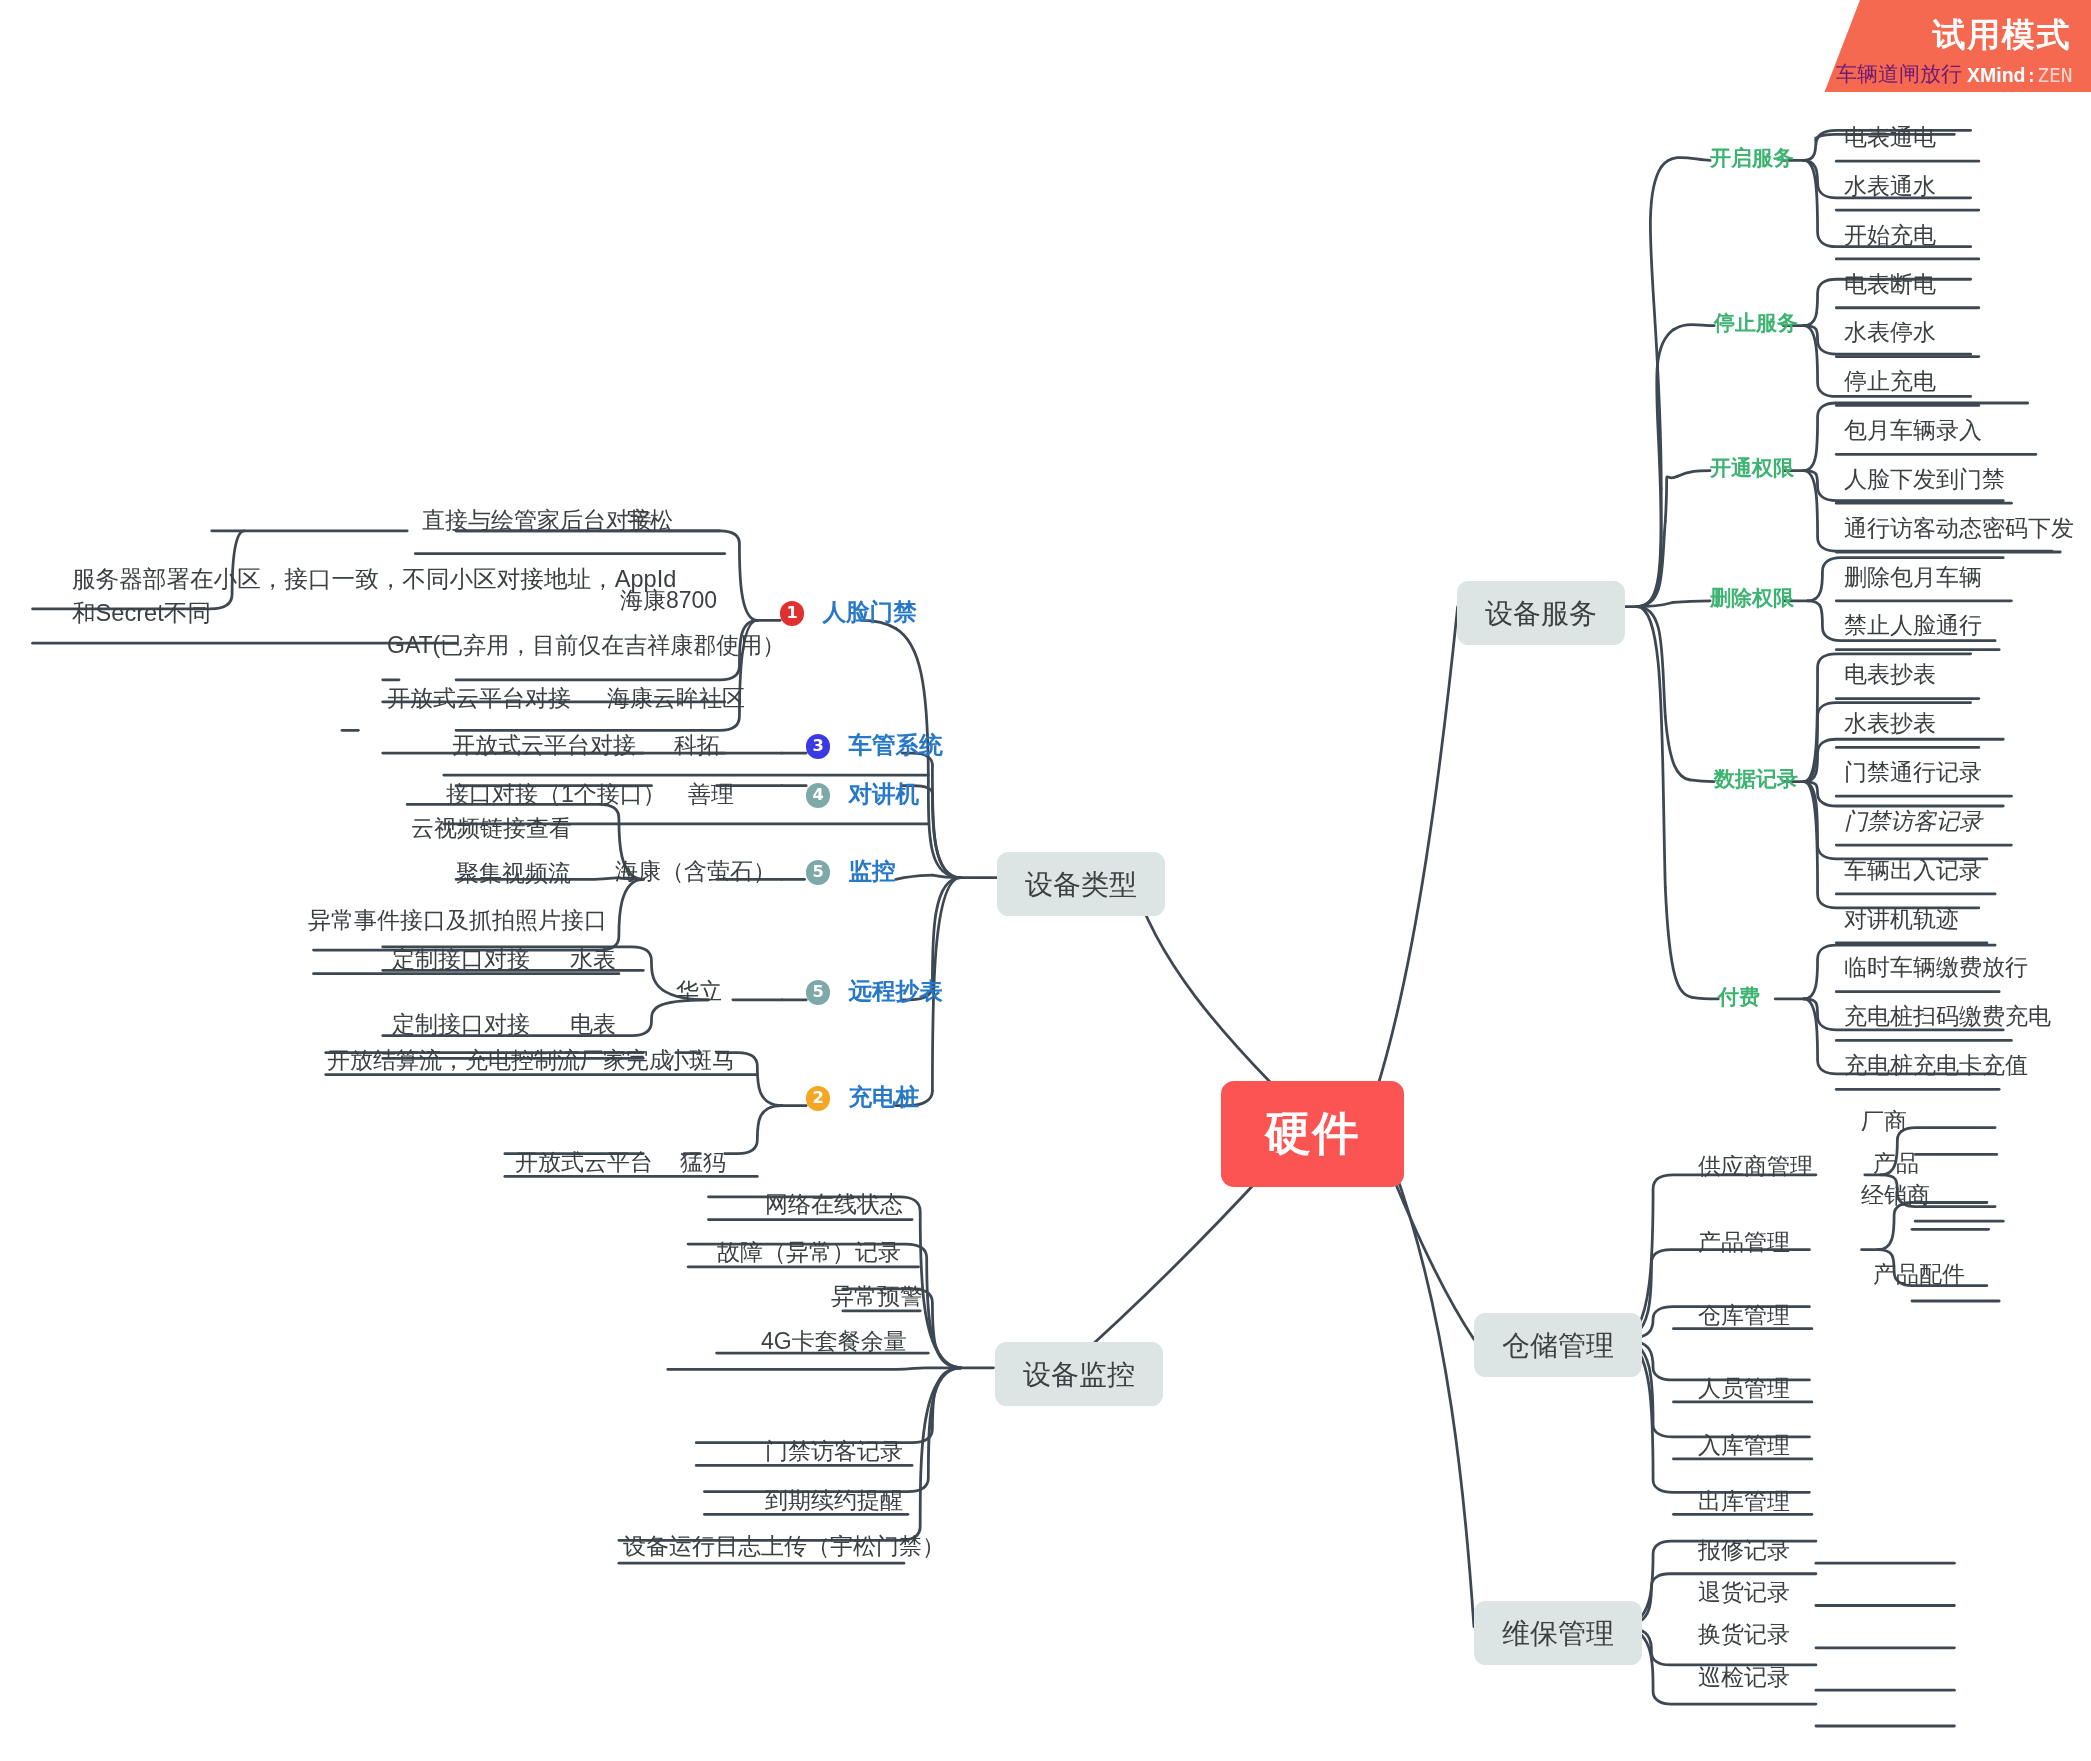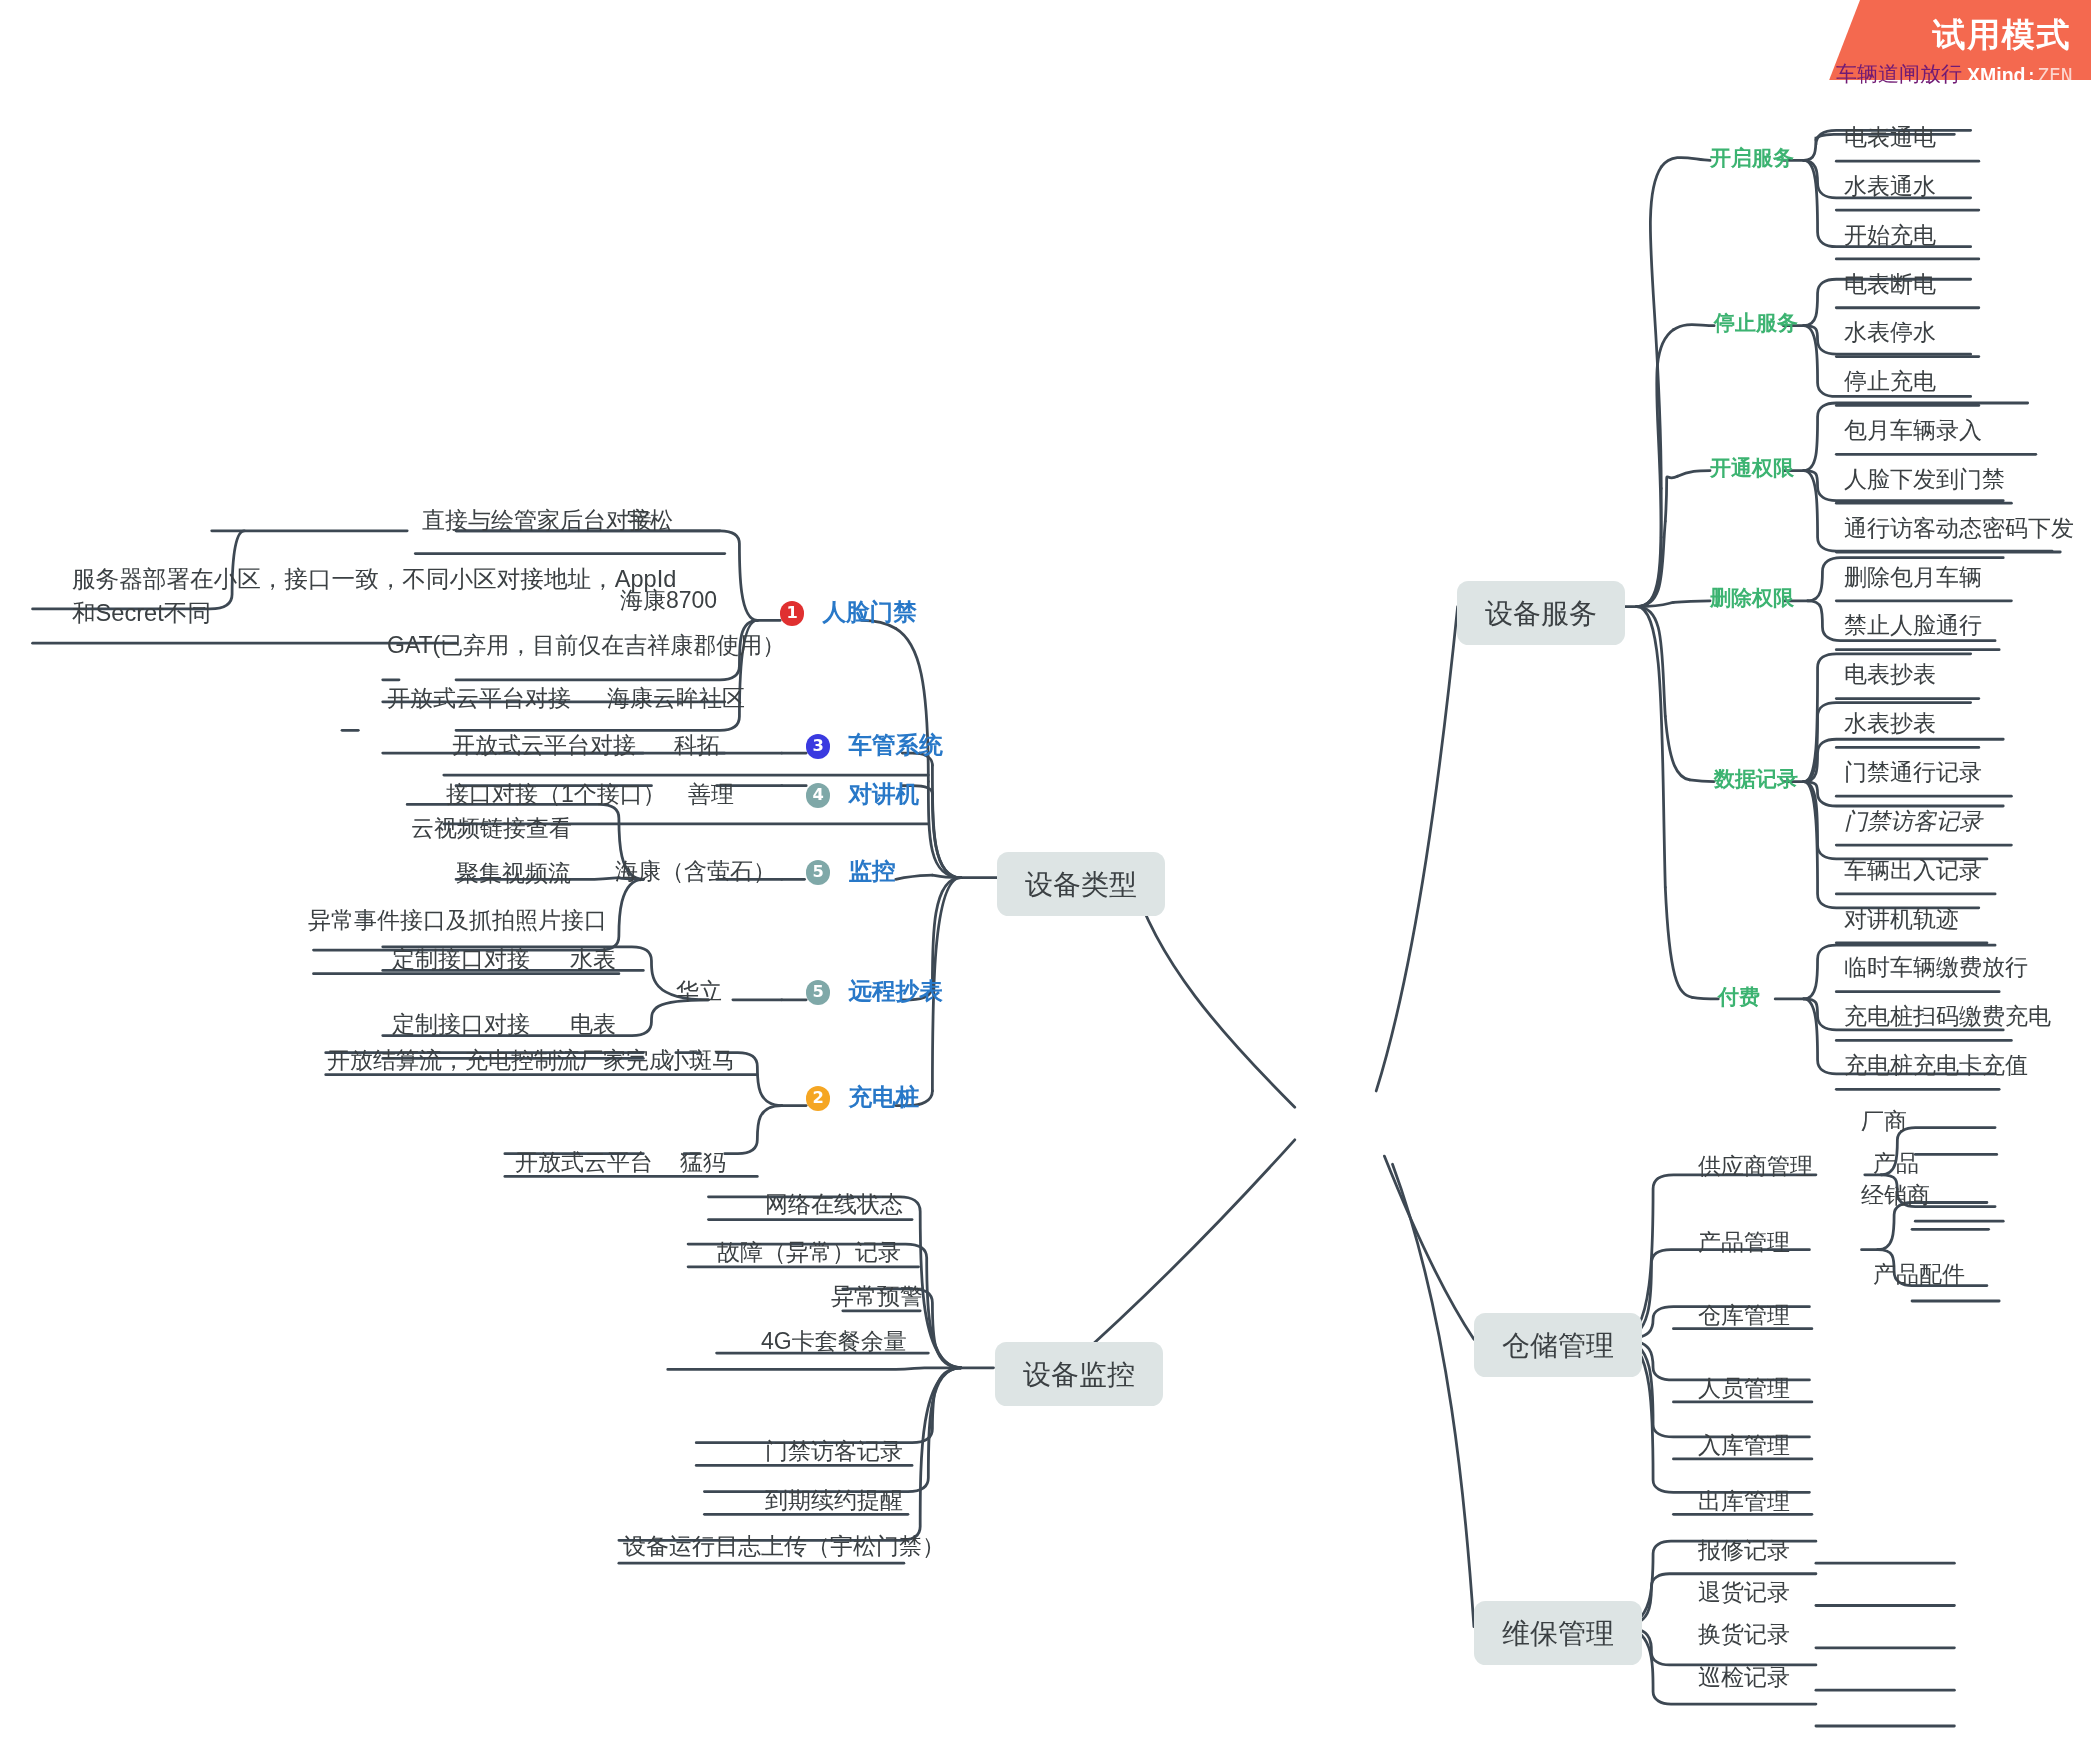--- a/index.html
+++ b/index.html
@@ -38,21 +38,21 @@
   .b1{background:#e03030;}
   .b2{background:#f5a623;}
   .b3{background:#3a3ae0;}
   .b4{background:#7fa8a8;}
   .b5{background:#7fa8a8;}
 
   .multiline{white-space:normal;width:619px;font-size:23.6px;line-height:1.45;}
 
   
   #banner{
-    position:absolute;right:0;top:0;width:269px;height:80px;
+    position:absolute;right:0;top:0;width:269px;height:92px;
     background:#f4694f;color:#fff;
     clip-path:polygon(37px 0,269px 0,269px 96px,0 96px);
     overflow:hidden;
   }
   #banner .t1{
     position:absolute;right:21px;top:13px;font-size:33px;font-weight:bold;letter-spacing:1.6px;
   }
   #banner .t2{
     position:absolute;right:19.5px;top:64px;font-size:19.5px;
     font-family:"DejaVu Sans Mono",monospace;letter-spacing:0px;
@@ -269,20 +269,21 @@
       <line x1="545" y1="952" x2="1140" y2="952"></line>
       <line x1="545" y1="1012" x2="1140" y2="1012"></line>
       <line x1="385" y1="1196" x2="760" y2="1196"></line>
       <line x1="400" y1="1320" x2="930" y2="1320"></line>
       <line x1="620" y1="1445" x2="930" y2="1445"></line>
       <line x1="470" y1="1192" x2="790" y2="1192"></line>
       <line x1="470" y1="1300" x2="790" y2="1300"></line>
     </g>
   </svg>
 
+  <div class="node root" style="left:1221px;top:1081px;">硬件</div>
 
   <div class="node l1" style="left:997px;top:852px;">设备类型</div>
 
   <div class="node l1" style="left:995px;top:1342px;">设备监控</div>
 
   <div class="node l1" style="left:1457px;top:581px;">设备服务</div>
 
   <div class="node l1" style="left:1474px;top:1313px;">仓储管理</div>
 
   <div class="node l1" style="left:1474px;top:1601px;">维保管理</div>

